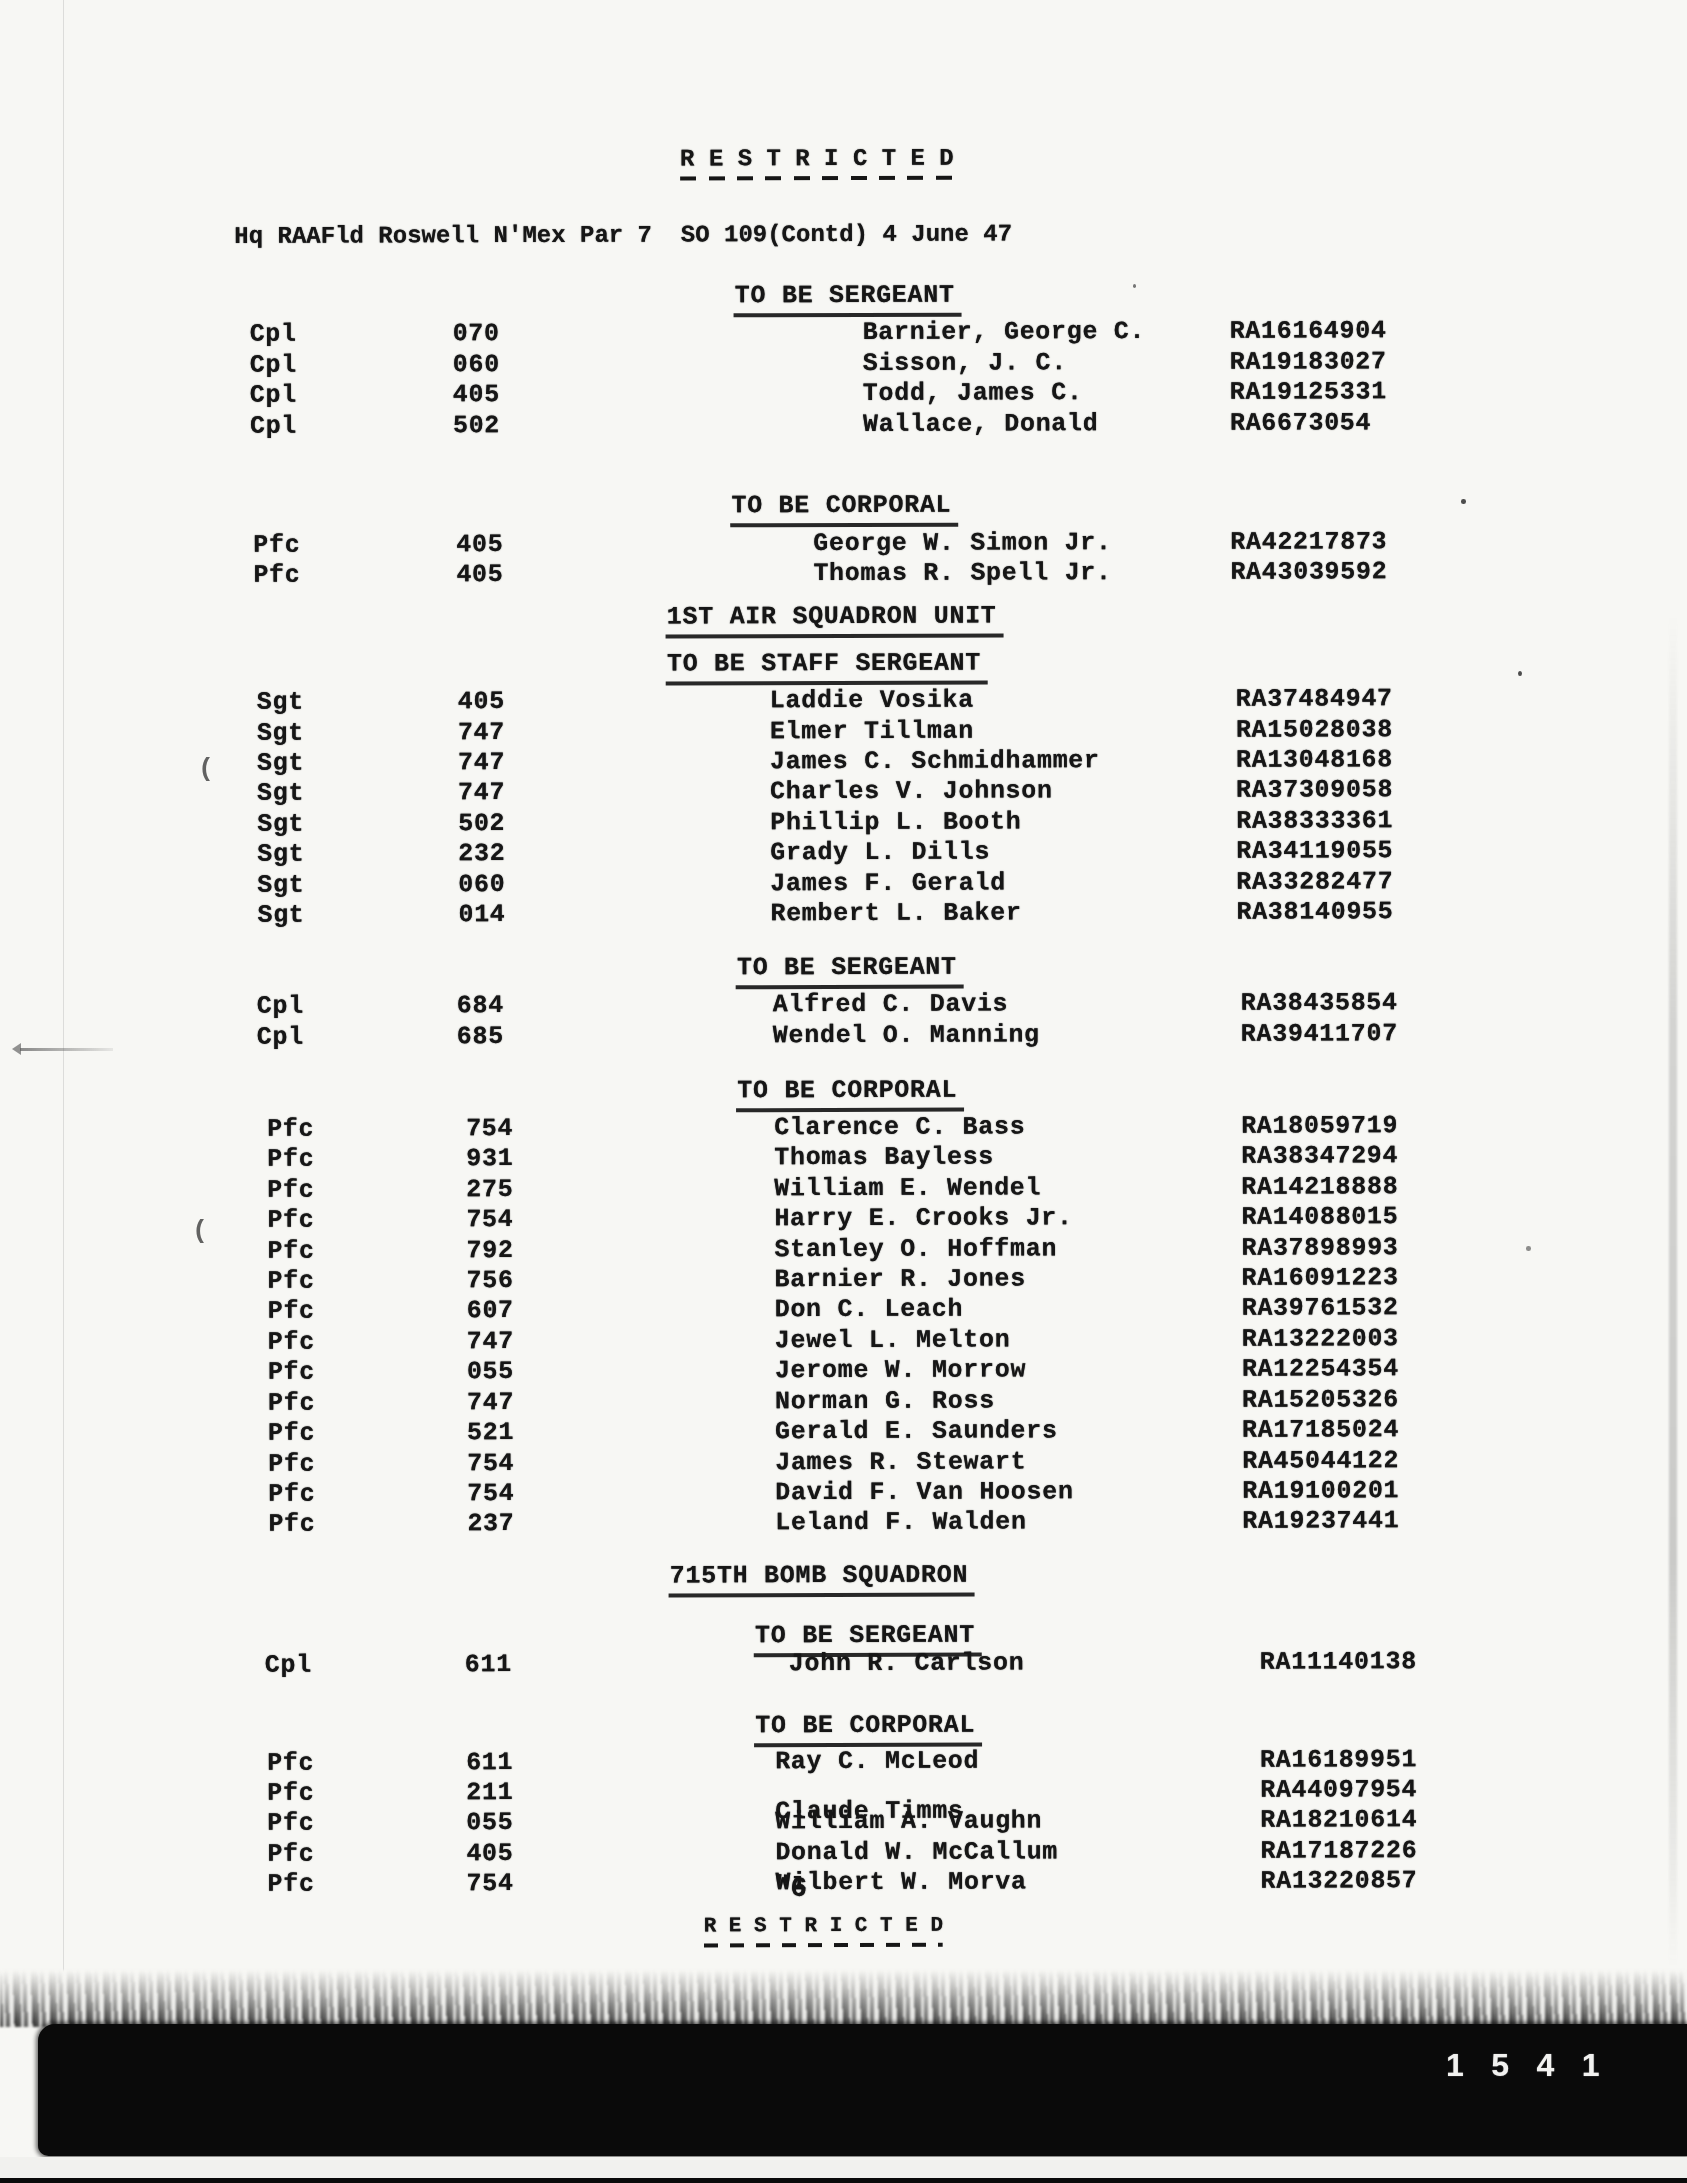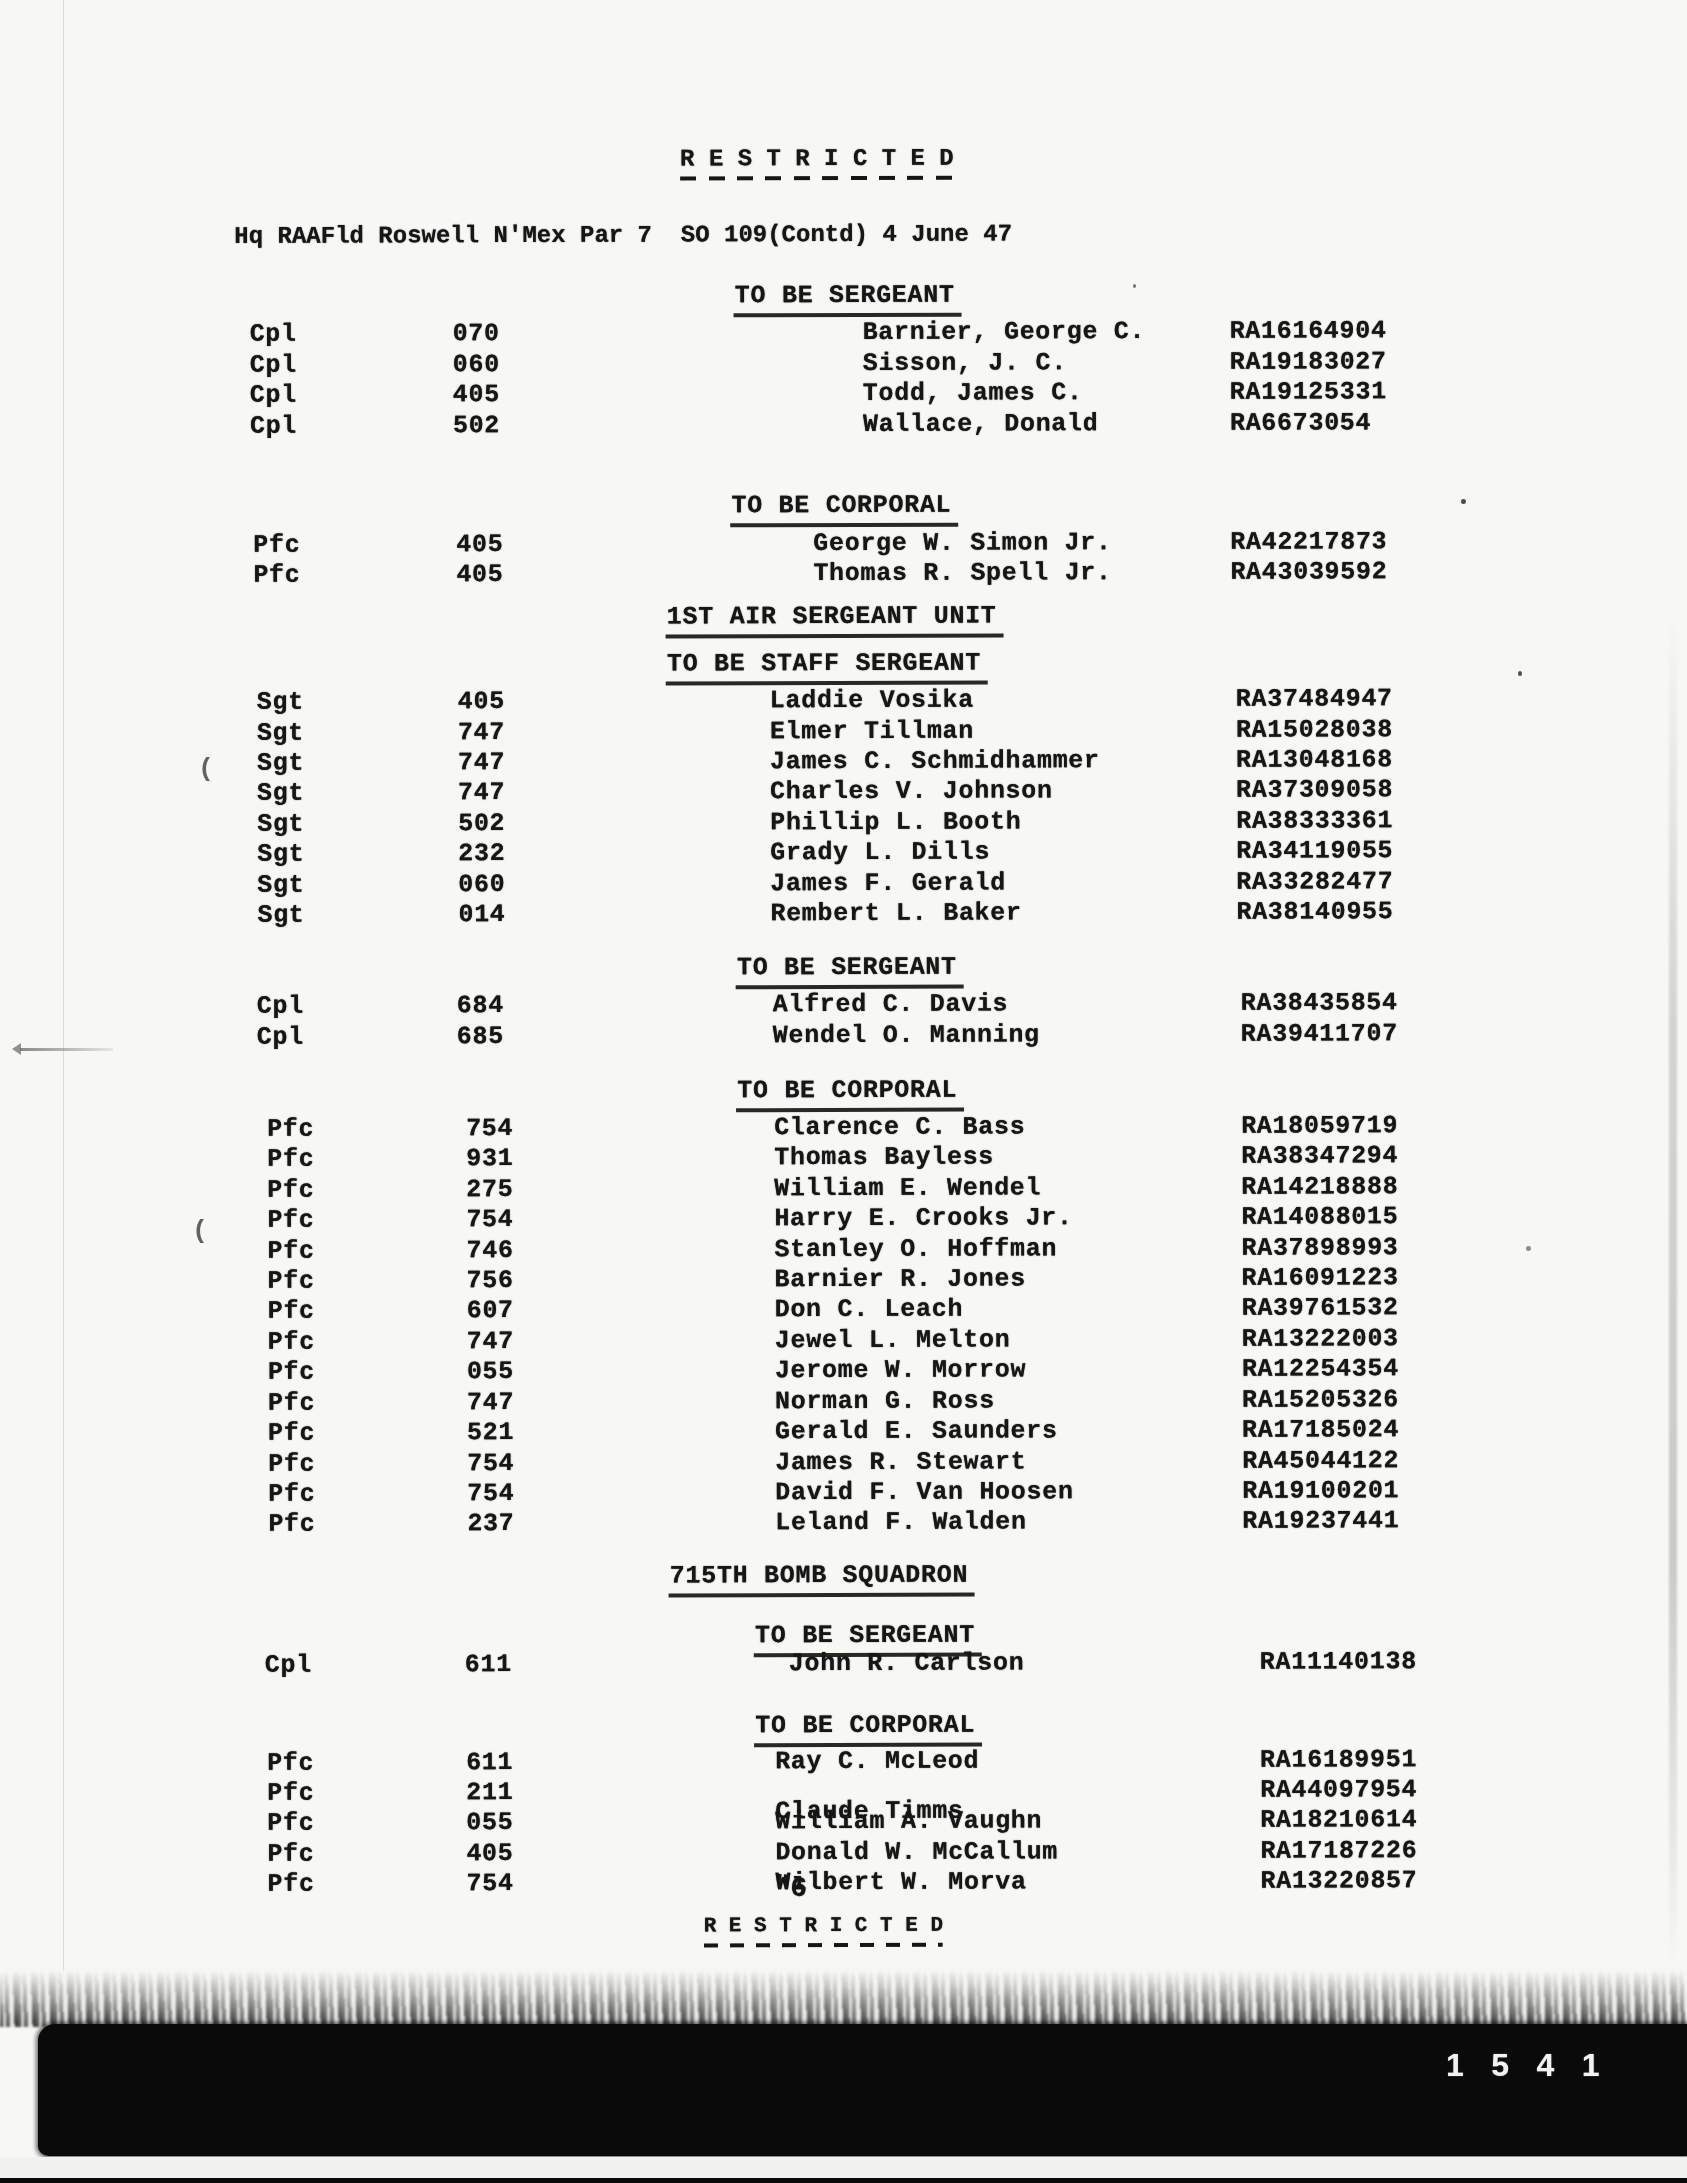--- a/index.html
+++ b/index.html
@@ -127,21 +127,21 @@
           <div class="row" style="top: 559px;">
             <span class="txt body cell rank" style="left: var(--rx);">Pfc</span>
             <span class="txt body cell mos" style="left: var(--nx);">405</span>
             <span class="txt body cell name" style="left: var(--mx);">Thomas R. Spell Jr.</span>
             <span class="txt body cell serial" style="left: var(--sx);">RA43039592</span>
           </div>
         </div>
     </div>
 
     <div class="sec" style="--tx:667px;--ty:602px">
-      <h2 class="txt title" style="left:var(--tx);top:var(--ty)">1ST AIR SERGEANT UNIT</h2>
+      <h2 class="txt title" style="left:var(--tx);top:var(--ty)">1ST AIR SQUADRON UNIT</h2>
     </div>
 
     <div class="sec" style="--tx:667px;--ty:649px;--rt:686px;--rx:258px;--nx:459px;--mx:771px;--sx:1237px">
       <h2 class="txt title" style="left:var(--tx);top:var(--ty)">TO BE STAFF SERGEANT</h2>
       <div class="rows">
           <div class="row" style="top: 686px;">
             <span class="txt body cell rank" style="left: var(--rx);">Sgt</span>
             <span class="txt body cell mos" style="left: var(--nx);">405</span>
             <span class="txt body cell name" style="left: var(--mx);">Laddie Vosika</span>
             <span class="txt body cell serial" style="left: var(--sx);">RA37484947</span>
@@ -231,21 +231,21 @@
             <span class="txt body cell serial" style="left: var(--sx);">RA14218888</span>
           </div>
           <div class="row" style="top: 1204px;">
             <span class="txt body cell rank" style="left: var(--rx);">Pfc</span>
             <span class="txt body cell mos" style="left: var(--nx);">754</span>
             <span class="txt body cell name" style="left: var(--mx);">Harry E. Crooks Jr.</span>
             <span class="txt body cell serial" style="left: var(--sx);">RA14088015</span>
           </div>
           <div class="row" style="top: 1235px;">
             <span class="txt body cell rank" style="left: var(--rx);">Pfc</span>
-            <span class="txt body cell mos" style="left: var(--nx);">746</span>
+            <span class="txt body cell mos" style="left: var(--nx);">792</span>
             <span class="txt body cell name" style="left: var(--mx);">Stanley O. Hoffman</span>
             <span class="txt body cell serial" style="left: var(--sx);">RA37898993</span>
           </div>
           <div class="row" style="top: 1265px;">
             <span class="txt body cell rank" style="left: var(--rx);">Pfc</span>
             <span class="txt body cell mos" style="left: var(--nx);">756</span>
             <span class="txt body cell name" style="left: var(--mx);">Barnier R. Jones</span>
             <span class="txt body cell serial" style="left: var(--sx);">RA16091223</span>
           </div>
           <div class="row" style="top: 1295px;">

